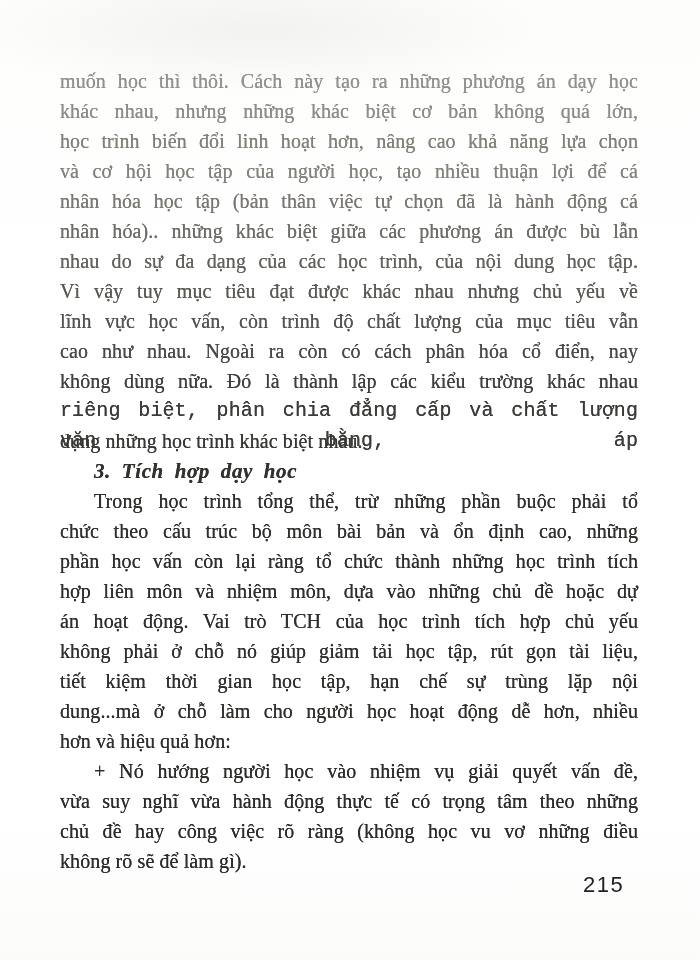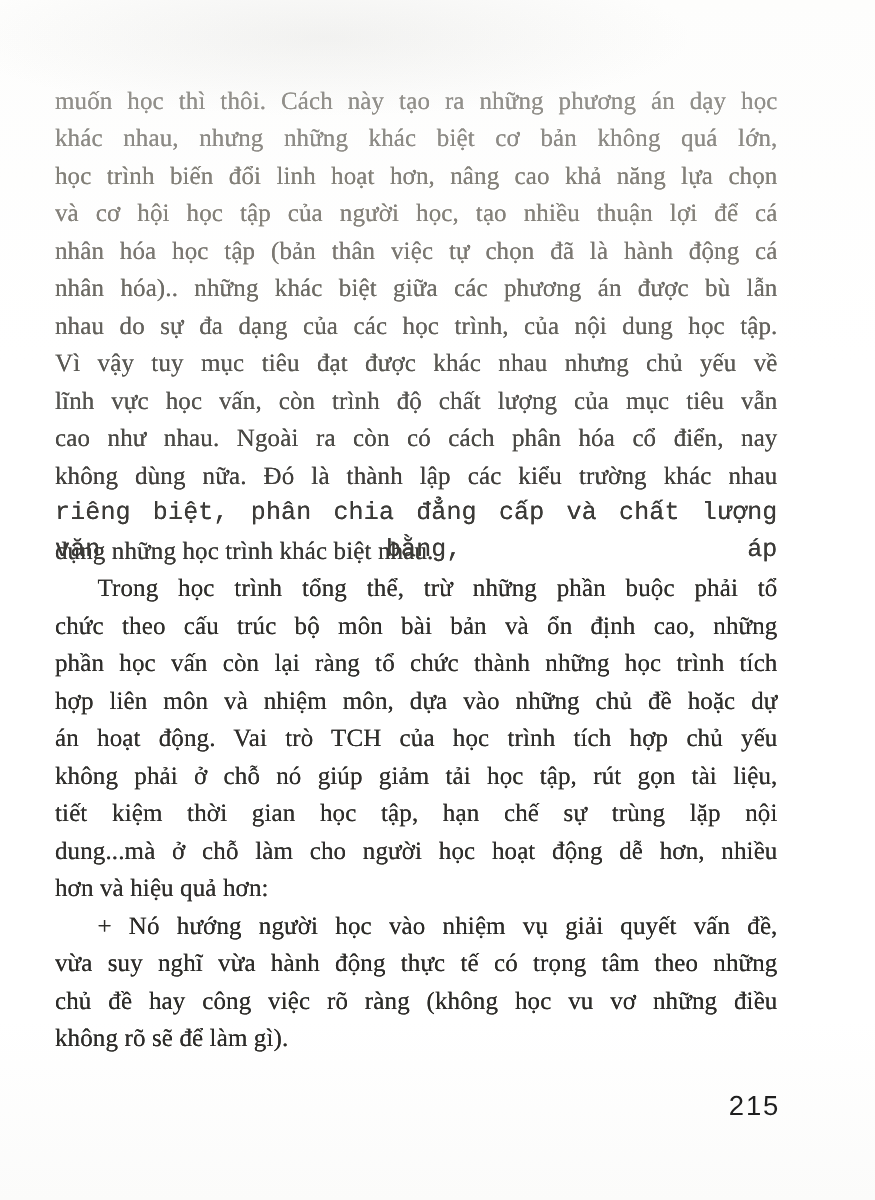--- a/index.html
+++ b/index.html
@@ -11,21 +11,21 @@
     position:relative;
     width:700px;height:960px;
     margin:0 auto;
     background:
       radial-gradient(ellipse 420px 90px at 260px 30px, rgba(190,190,186,.18), rgba(255,255,255,0) 70%),
       linear-gradient(180deg,#fdfdfc 0%, #ffffff 30%, #ffffff 85%, #fbfbfa 100%);
     overflow:hidden;
   }
   .textblock{
     position:absolute;
-    left:44px;top:66px;width:578px;
+    left:60px;top:66px;width:578px;
   }
   .ln{
     height:30px;
     line-height:30px;
     font-size:20px;
     white-space:nowrap;
     text-align:justify;
     text-shadow:0 0 .5px currentColor;
     letter-spacing:.1px;
   }
@@ -84,20 +84,21 @@
       <div class="ln jl">nhân hóa).. những khác biệt giữa các phương án được bù lẫn</div>
       <div class="ln jl">nhau do sự đa dạng của các học trình, của nội dung học tập.</div>
       <div class="ln jl">Vì vậy tuy mục tiêu đạt được khác nhau nhưng chủ yếu về</div>
       <div class="ln jl">lĩnh vực học vấn, còn trình độ chất lượng của mục tiêu vẫn</div>
       <div class="ln jl">cao như nhau. Ngoài ra còn có cách phân hóa cổ điển, nay</div>
       <div class="ln jl">không dùng nữa. Đó là thành lập các kiểu trường khác nhau</div>
       <div class="ln jl">riêng biệt, phân chia đẳng cấp và chất lượng văn bằng, áp</div>
       <div class="ln endl">dụng những học trình khác biệt nhau.</div>
     </div>
 
+    <div class="heading">3. Tích hợp dạy học</div>
 
     <div class="p2">
       <div class="ln jl ind">Trong học trình tổng thể, trừ những phần buộc phải tổ</div>
       <div class="ln jl">chức theo cấu trúc bộ môn bài bản và ổn định cao, những</div>
       <div class="ln jl">phần học vấn còn lại ràng tổ chức thành những học trình tích</div>
       <div class="ln jl">hợp liên môn và nhiệm môn, dựa vào những chủ đề hoặc dự</div>
       <div class="ln jl">án hoạt động. Vai trò TCH của học trình tích hợp chủ yếu</div>
       <div class="ln jl">không phải ở chỗ nó giúp giảm tải học tập, rút gọn tài liệu,</div>
       <div class="ln jl">tiết kiệm thời gian học tập, hạn chế sự trùng lặp nội</div>
       <div class="ln jl">dung...mà ở chỗ làm cho người học hoạt động dễ hơn, nhiều</div>

